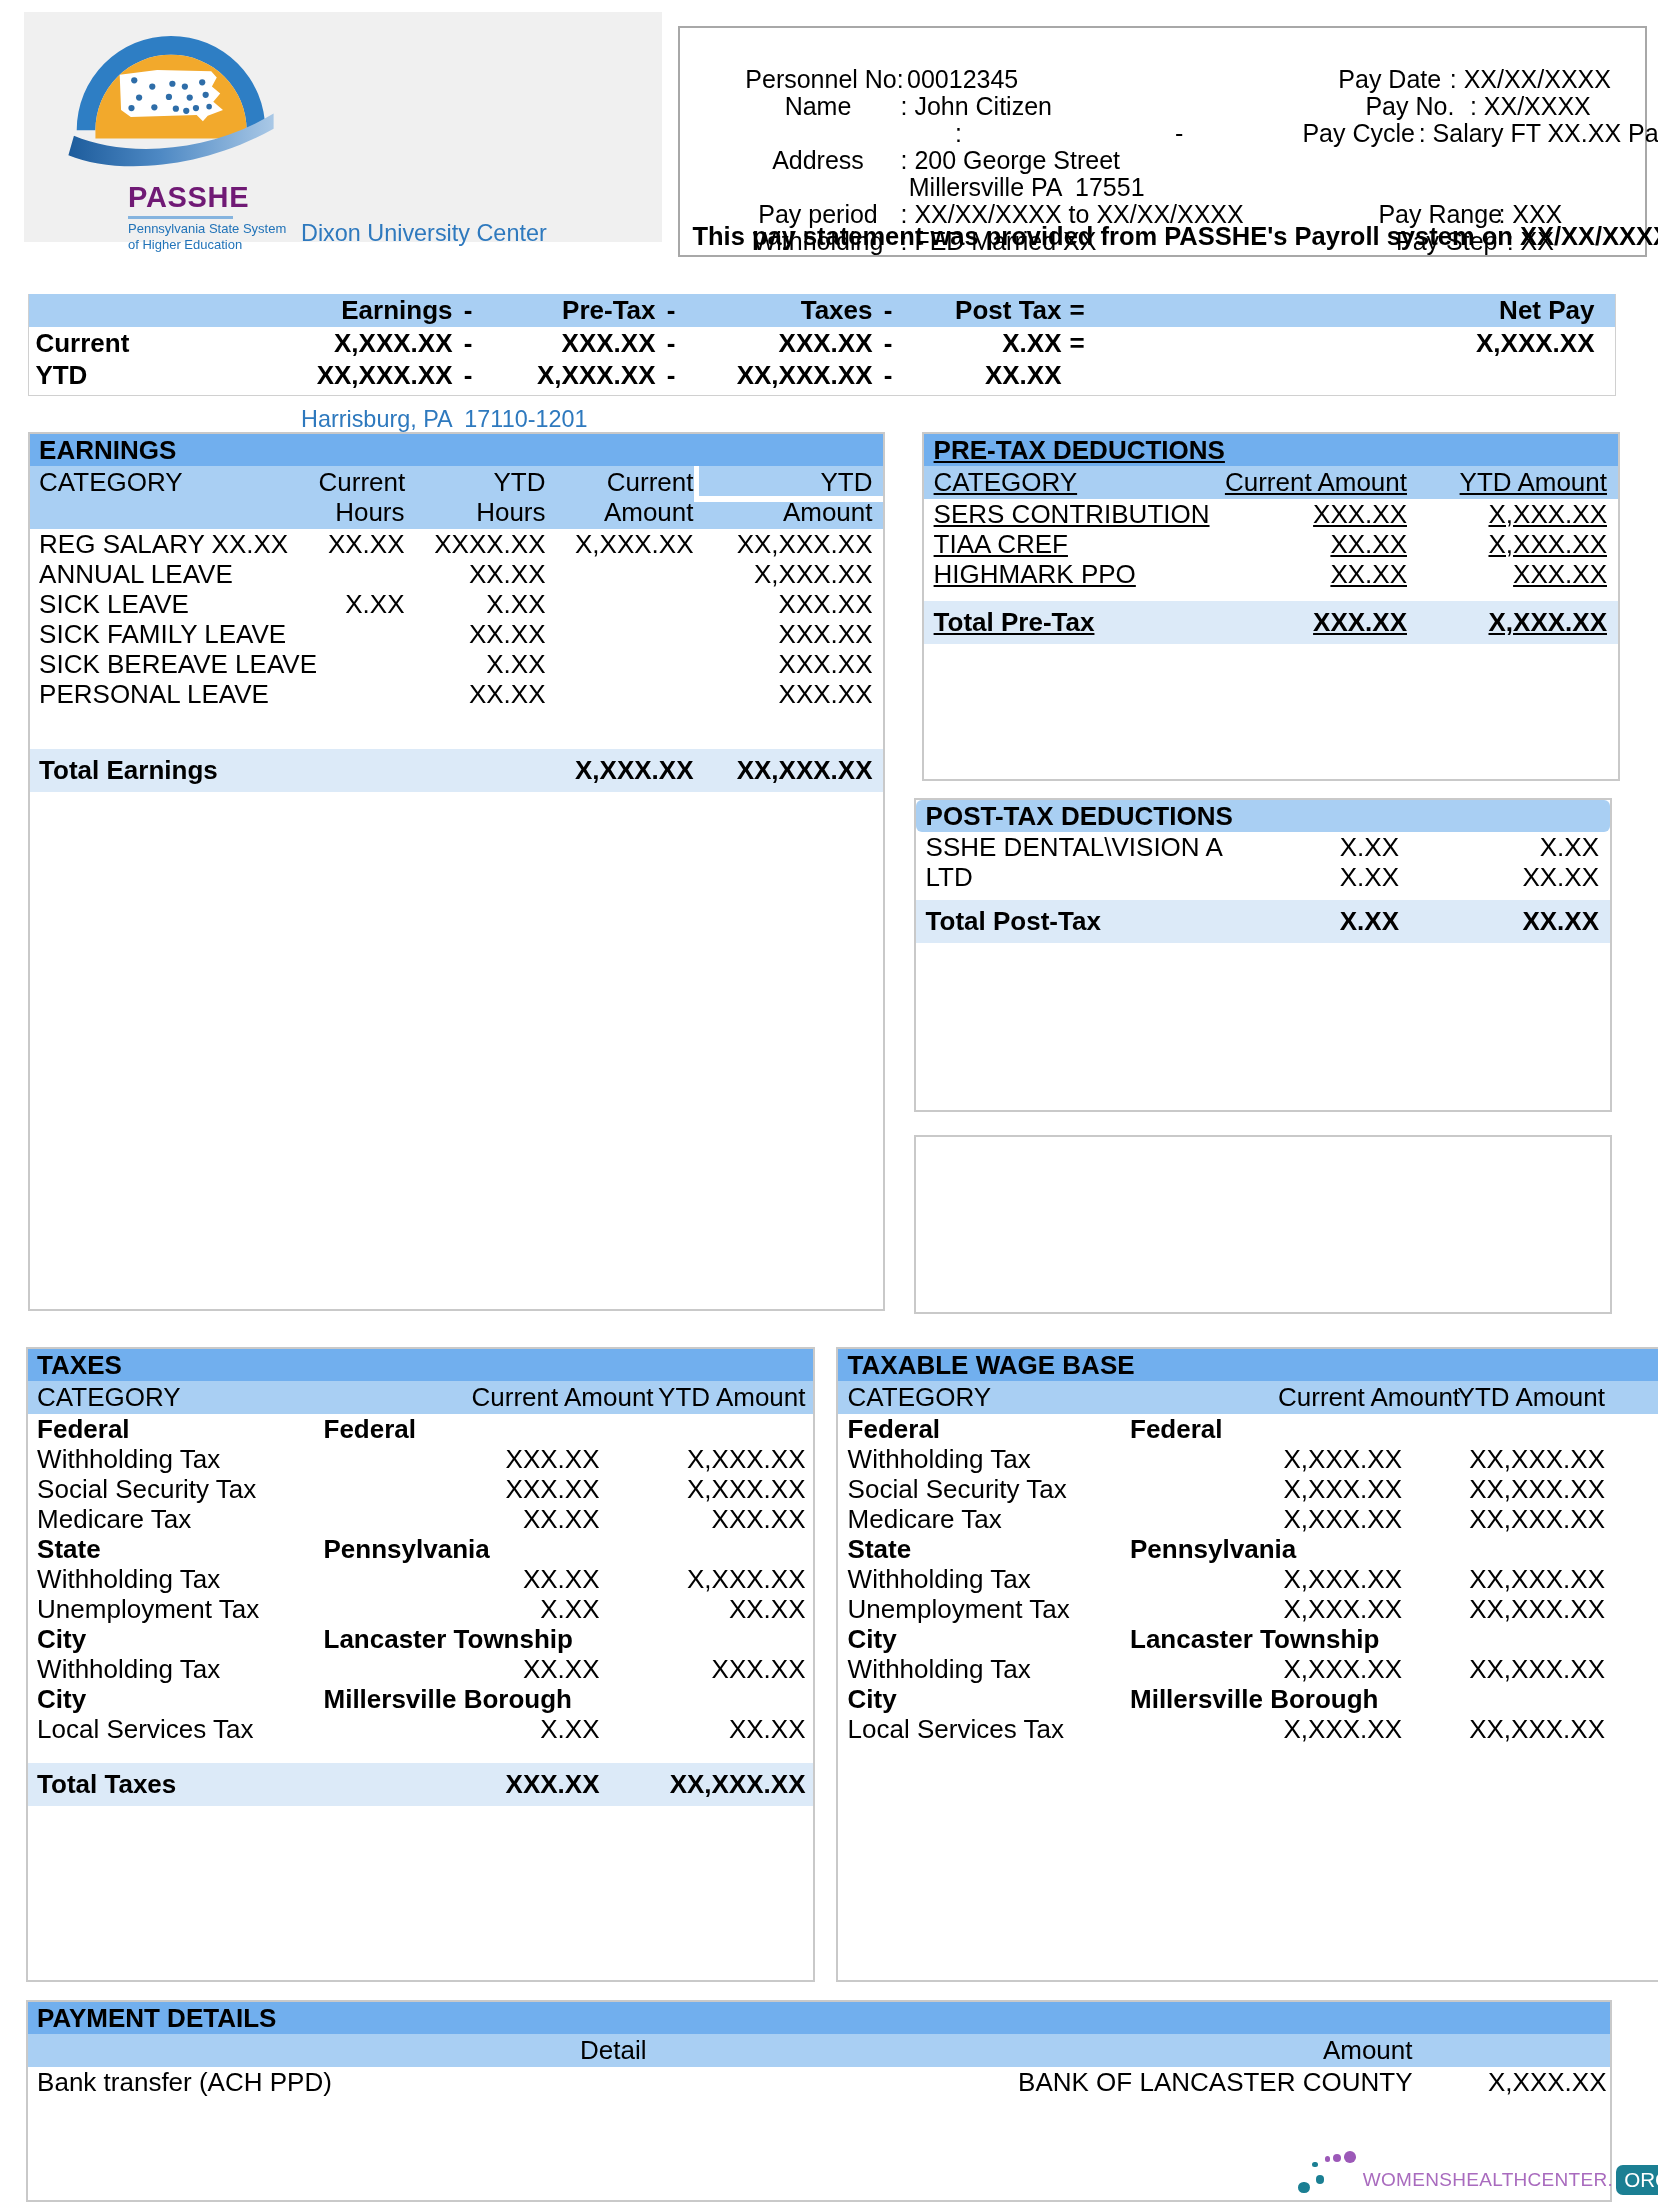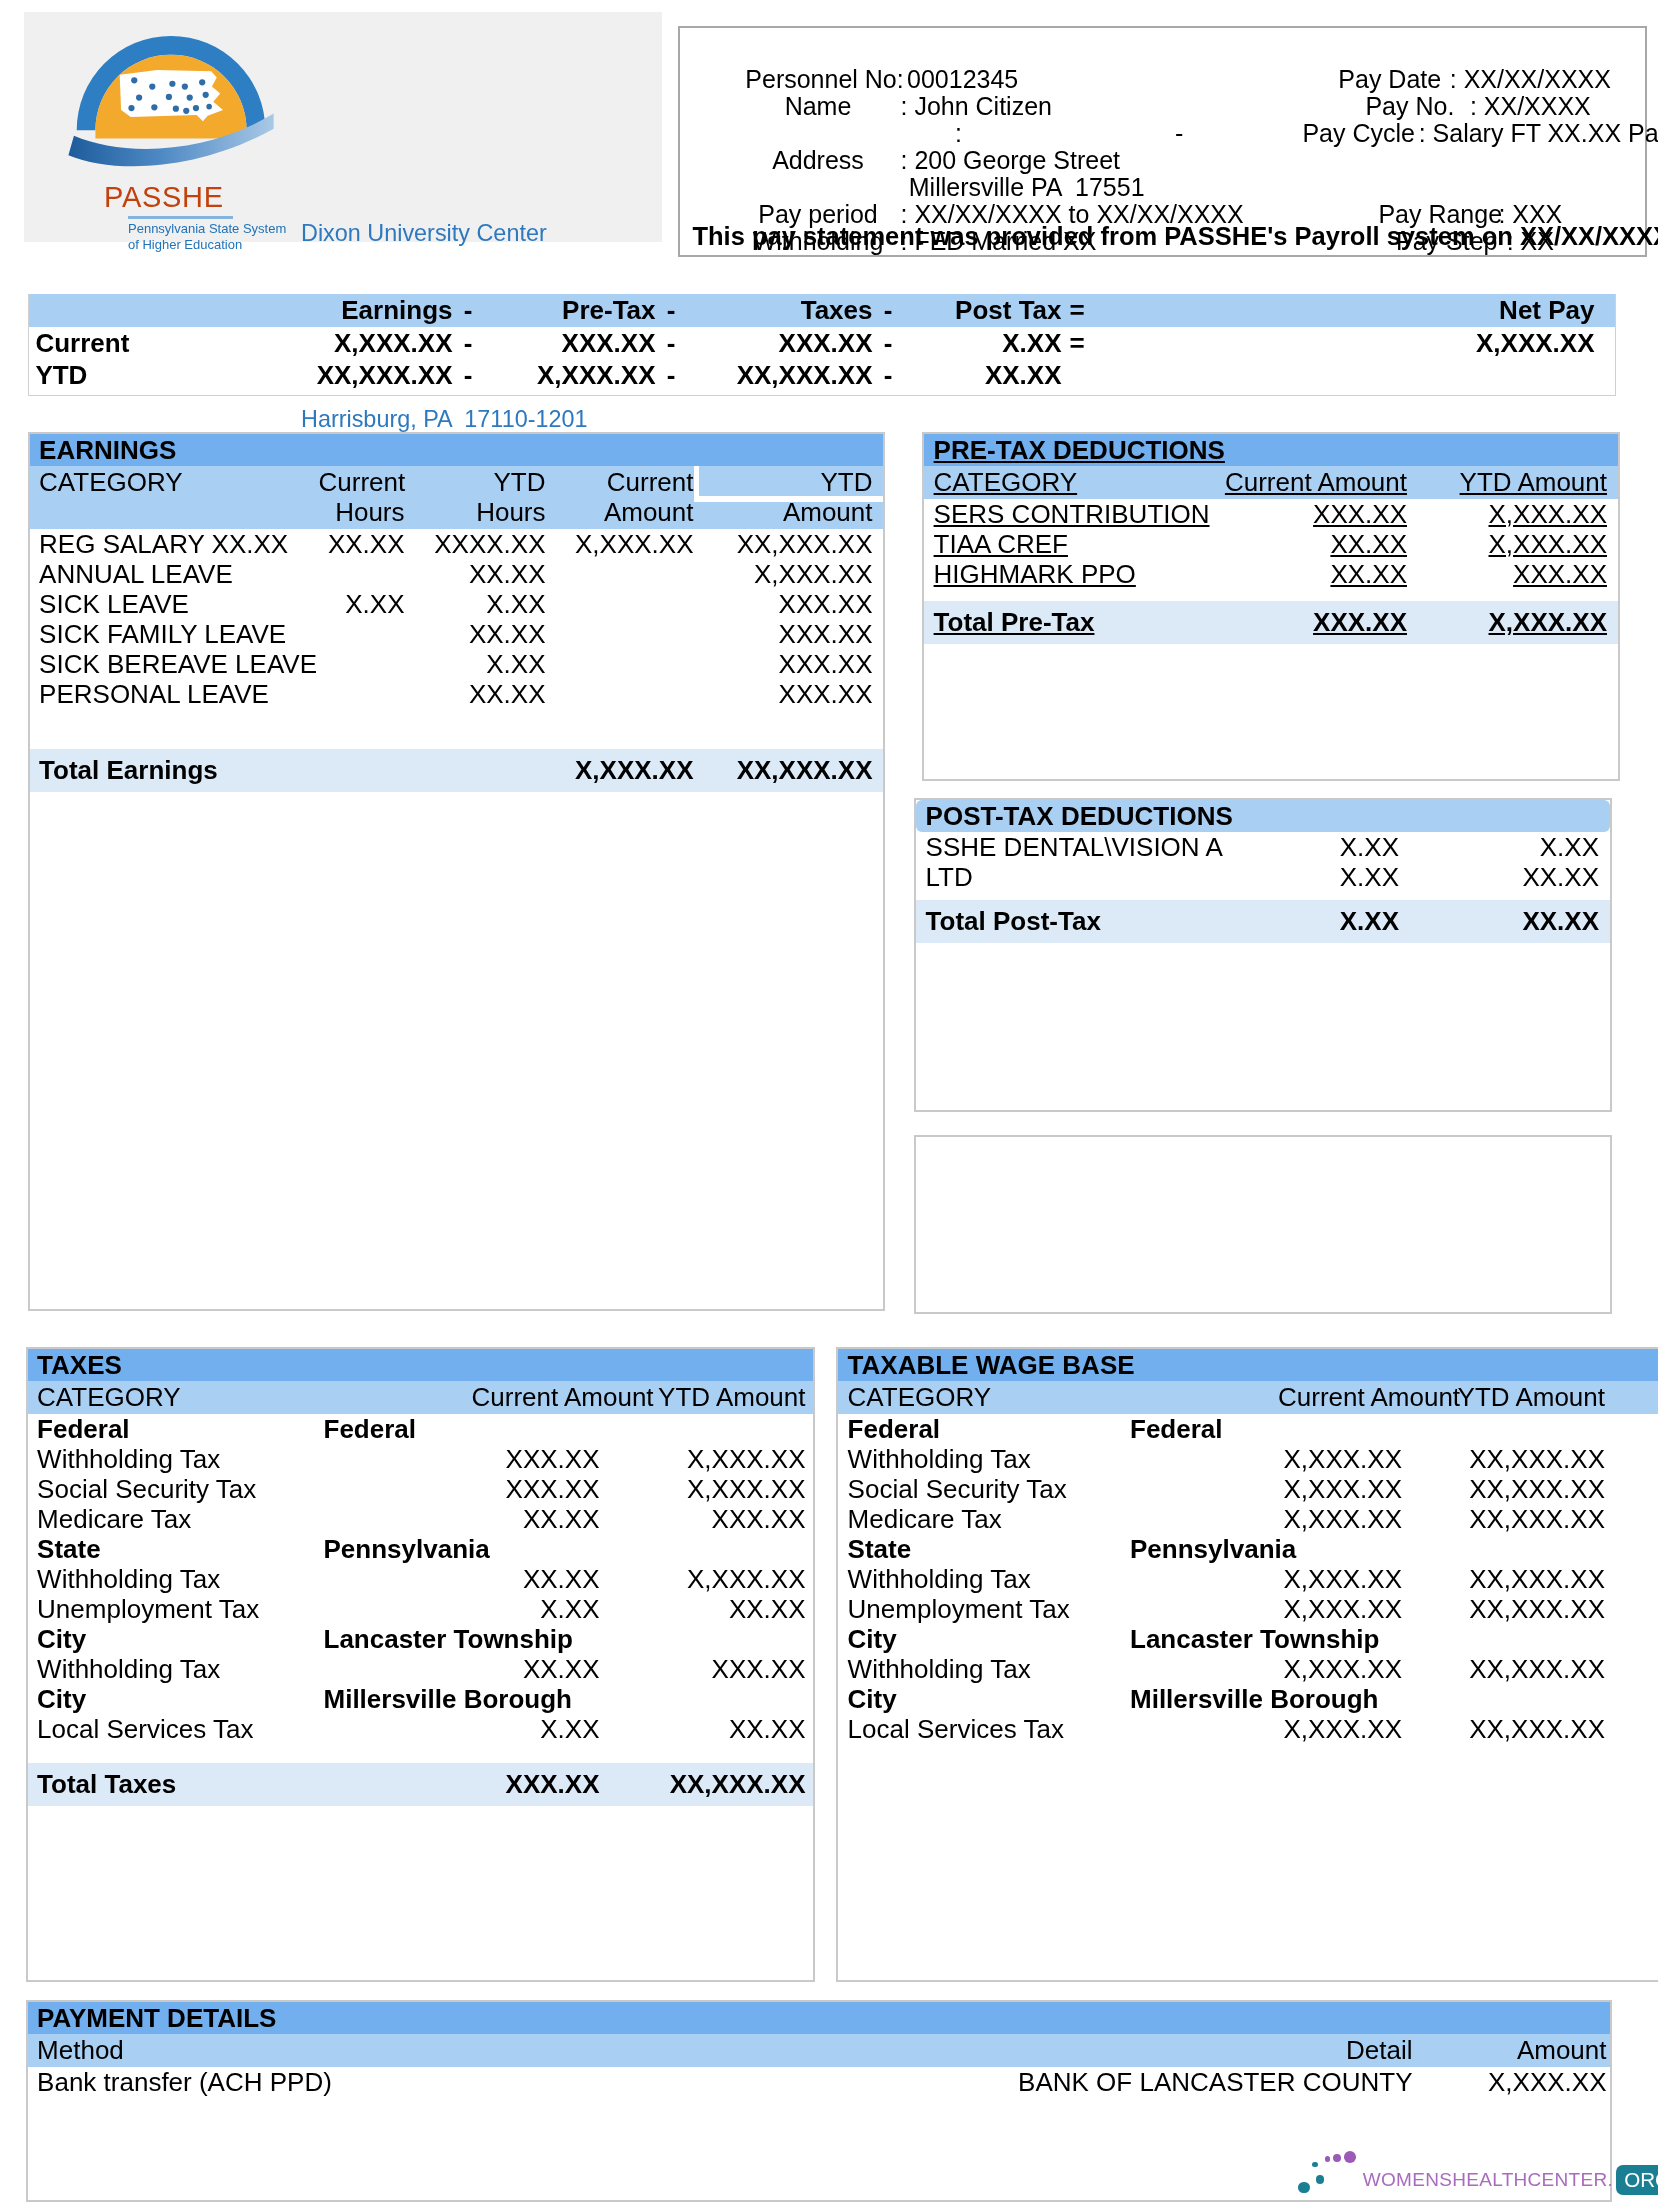--- a/index.html
+++ b/index.html
@@ -8,21 +8,21 @@
     width:1658px; height:2205px; position:relative; background:#ffffff;
     font-family:"Liberation Sans", sans-serif; font-size:26px; color:#000;
     overflow:hidden;
   }
   .abs { position:absolute; }
 
   
   #logo-box { left:24px; top:12.4px; width:638px; height:230px; background:#F0F0F0; }
   .logo { position:absolute; left:43px; top:6.9px; width:220px; }
   .logo svg { display:block; }
-  .logo-acronym { margin-left:37px; margin-top:4.1px; font-weight:normal; font-size:29px; color:#c2410c; letter-spacing:0.7px; line-height:1; }
+  .logo-acronym { margin-left:61px; margin-top:4.1px; font-weight:bold; font-size:29px; color:#701a75; letter-spacing:0.7px; line-height:1; }
   .logo-rule { margin-left:61px; margin-top:3.4px; width:105px; height:3.4px; background:#85B4DF; }
   .logo-tagline { margin-left:61px; font-size:13px; color:#2173B8; line-height:15px; margin-top:1.4px; }
   .addr { position:absolute; left:277px; top:144px; color:#2E79BE; font-size:23.4px; line-height:31px; white-space:pre; }
 
   
   #info-box { left:678px; top:26px; width:969px; height:231px; border:2.1px solid #A8A8A8; background:#fff; }
   .info-col { position:absolute; top:11px;text-align:center; }
   .info-left { left:13.8px; width:544px; }
   .info-right { left:577px; width:385px; }
   .info-row { height:27px; line-height:27px; white-space:pre; font-size:25px; }
@@ -531,21 +531,20 @@
       <div class="cell"></div>
       <div class="cell num">X,XXX.XX</div>
       <div class="cell num">XX,XXX.XX</div>
     </div>
     </div>
 </div>
 
 <div id="payment-box" class="secbox">
   <div class="bar">PAYMENT DETAILS</div>
   <div class="band pay-cols">
-    <div class="cell c1">Method</div>
     <div class="cell num">Detail</div>
     <div class="cell num">Amount</div>
   </div>
   <div>
 
   <div class="row pay-cols">
       <div class="cell c1">Bank transfer (ACH PPD)</div>
       <div class="cell num">BANK OF LANCASTER COUNTY</div>
       <div class="cell num">X,XXX.XX</div>
     </div>

